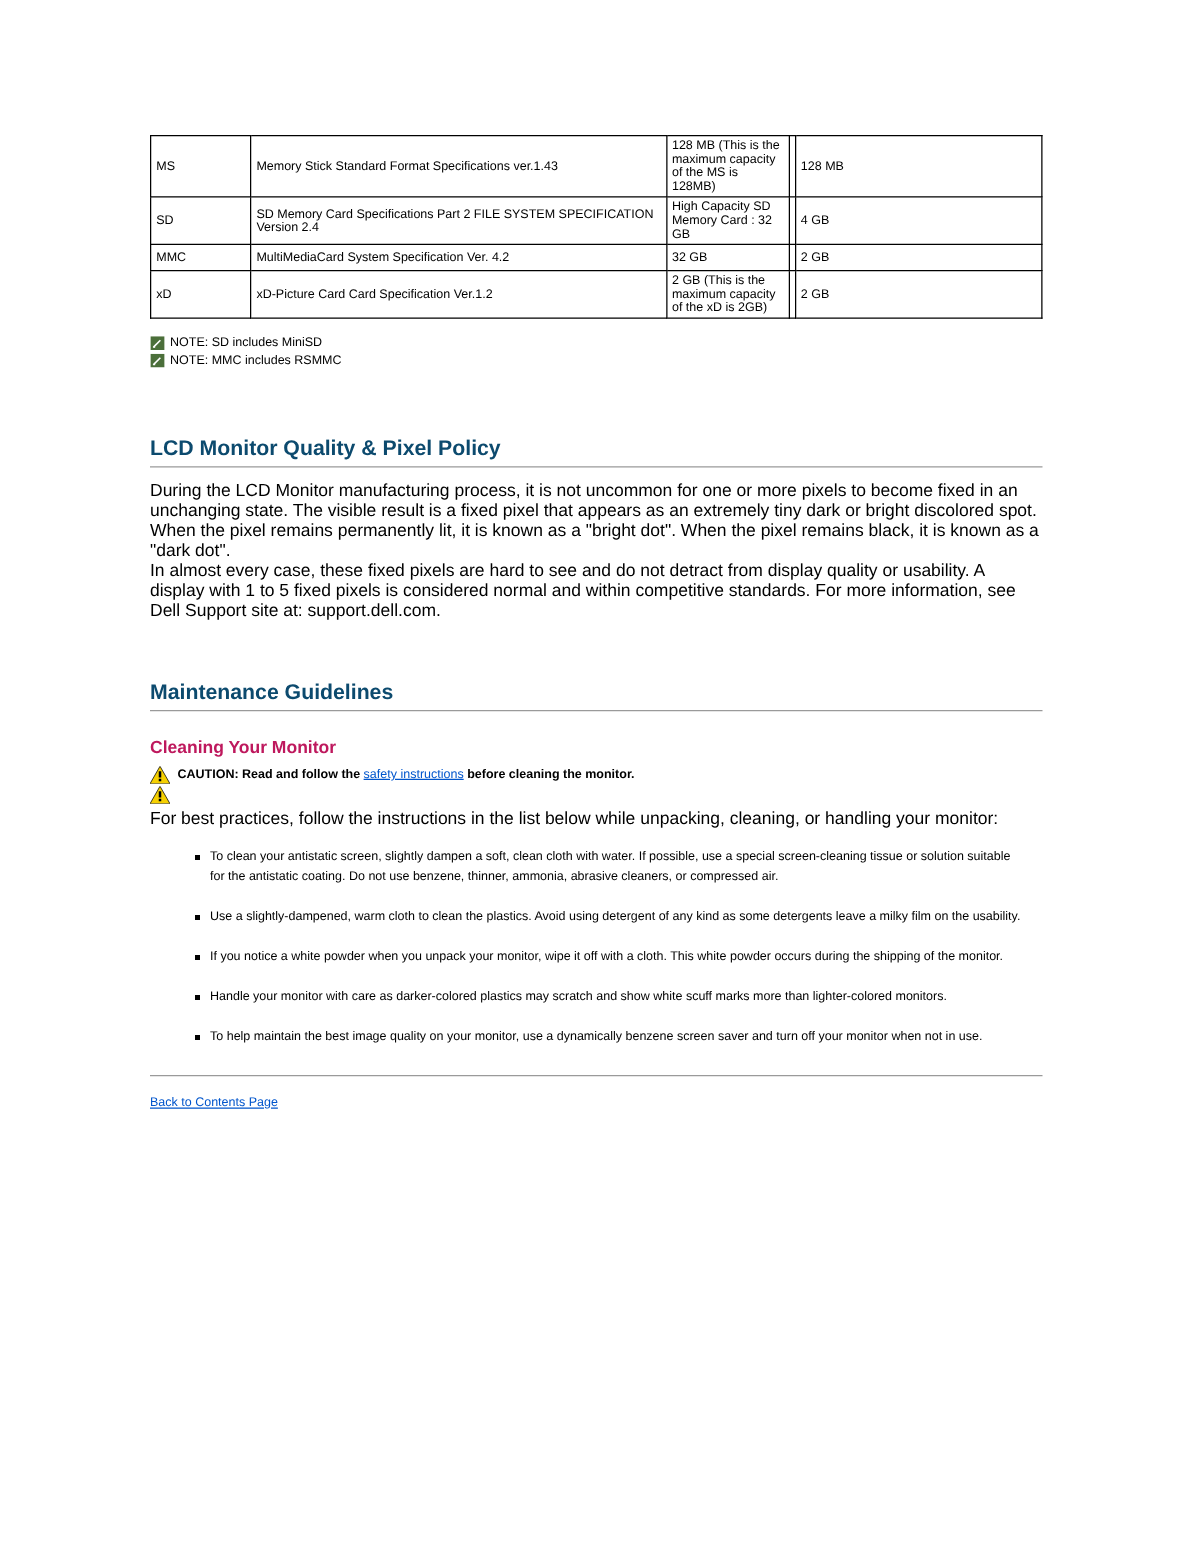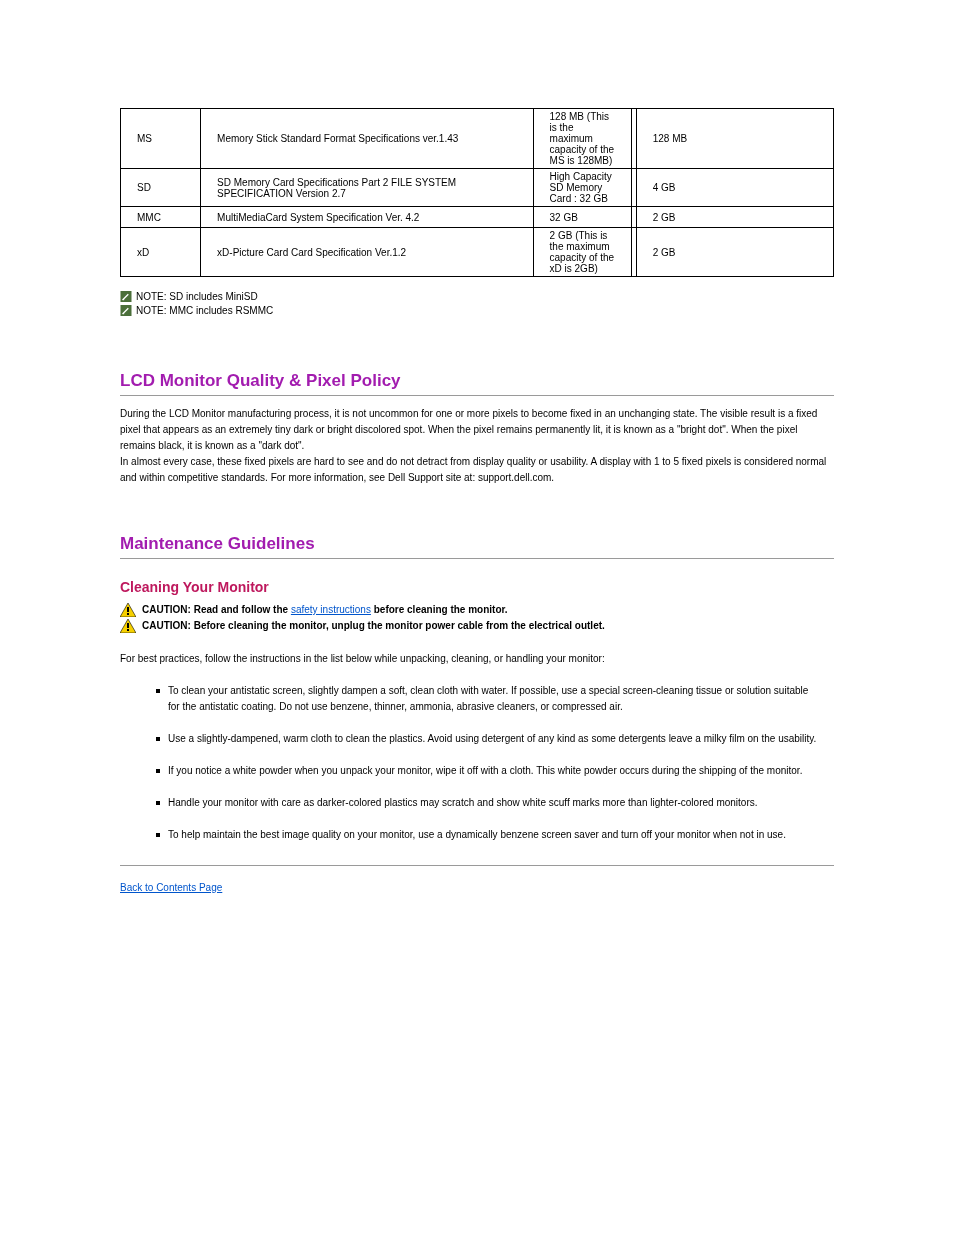--- a/index.html
+++ b/index.html
@@ -16,21 +16,21 @@
   }
   
   table.flash {
     border-collapse: collapse;
     margin: 108px 0 0 120px;
     width: 714px;
     table-layout: fixed;
   }
   table.flash th, table.flash td {
     border: 1px solid #000;
-    padding: 2px 16px;
+    padding: 2px 4px;
     vertical-align: middle;
     height: 16px;
     text-align: left;
     font-weight: normal;
     font-size: 10px;
   }
   table.flash col.c0 { width: 80px; }
   table.flash col.c1 { width: 332px; }
   table.flash col.c2 { width: 98px; }
   table.flash col.c3 { width: 5px; }
@@ -60,25 +60,25 @@
     margin: 20px 120px 0 120px;
     border: none;
     border-top: 1px solid #9a9a9a;
     height: 0;
   }
   
   .h2 {
     margin: 24px 0 4px 120px;
     font-size: 17px;
     font-weight: bold;
-    color: #a21caf;
+    color: #0c4a6e;
   }
   .body-text {
     margin: 10px 120px 0 120px;
-    font-size: 10px;
+    font-size: 14px;
     line-height: 16px;
   }
   .caution {
     display: flex;
     align-items: center;
     gap: 6px;
     margin: 8px 120px 0 120px;
     font-size: 10px;
     line-height: 14px;
   }
@@ -134,21 +134,21 @@
     <tbody>
     <tr>
       <td>MS</td>
       <td>Memory Stick Standard Format Specifications ver.1.43</td>
       <td>128 MB (This is the maximum capacity of the MS is 128MB)</td>
       <td class="sep"></td>
       <td>128 MB</td>
     </tr>
     <tr>
       <td>SD</td>
-      <td>SD Memory Card Specifications Part 2 FILE SYSTEM SPECIFICATION Version 2.7</td>
+      <td>SD Memory Card Specifications Part 2 FILE SYSTEM SPECIFICATION Version 2.4</td>
       <td>High Capacity SD Memory Card : 32 GB</td>
       <td class="sep"></td>
       <td>4 GB</td>
     </tr>
     <tr>
       <td>MMC</td>
       <td>MultiMediaCard System Specification Ver. 4.2</td>
       <td>32 GB</td>
       <td class="sep"></td>
       <td>2 GB</td>
@@ -208,26 +208,23 @@
       <b><span> before cleaning the monitor.</span></b>
     </span>
   </div>
 
   <div class="caution" style="margin-top:2px;">
     <svg class="tri-icon" viewBox="0 0 16 14">
       <polygon points="8,0 16,14 0,14" fill="#f6d000" stroke="#000" stroke-width="0.6"></polygon>
       <rect x="7" y="4" width="2" height="5" fill="#000"></rect>
       <rect x="7" y="10" width="2" height="2" fill="#000"></rect>
     </svg>
-    <span class="txt">
-      <b>CAUTION: Before cleaning the monitor, unplug the monitor power cable from the electrical outlet.</b>
-    </span>
-  </div>
-
-  <div class="body-text" style="margin-top:18px">For best practices, follow the instructions in the list below while unpacking, cleaning, or handling your monitor:</div>
+  </div>
+
+  <div class="body-text" style="margin-top:3px">For best practices, follow the instructions in the list below while unpacking, cleaning, or handling your monitor:</div>
 
   <ul class="bullets">
     <li>To clean your antistatic screen, slightly dampen a soft, clean cloth with water. If possible, use a special screen-cleaning tissue or solution suitable for the antistatic coating. Do not use benzene, thinner, ammonia, abrasive cleaners, or compressed air.</li>
     <li>Use a slightly-dampened, warm cloth to clean the plastics. Avoid using detergent of any kind as some detergents leave a milky film on the usability.</li>
     <li>If you notice a white powder when you unpack your monitor, wipe it off with a cloth. This white powder occurs during the shipping of the monitor.</li>
     <li>Handle your monitor with care as darker-colored plastics may scratch and show white scuff marks more than lighter-colored monitors.</li>
     <li>To help maintain the best image quality on your monitor, use a dynamically benzene screen saver and turn off your monitor when not in use.</li>
   </ul>
 
   <hr class="sep" style="margin-top:22px">

